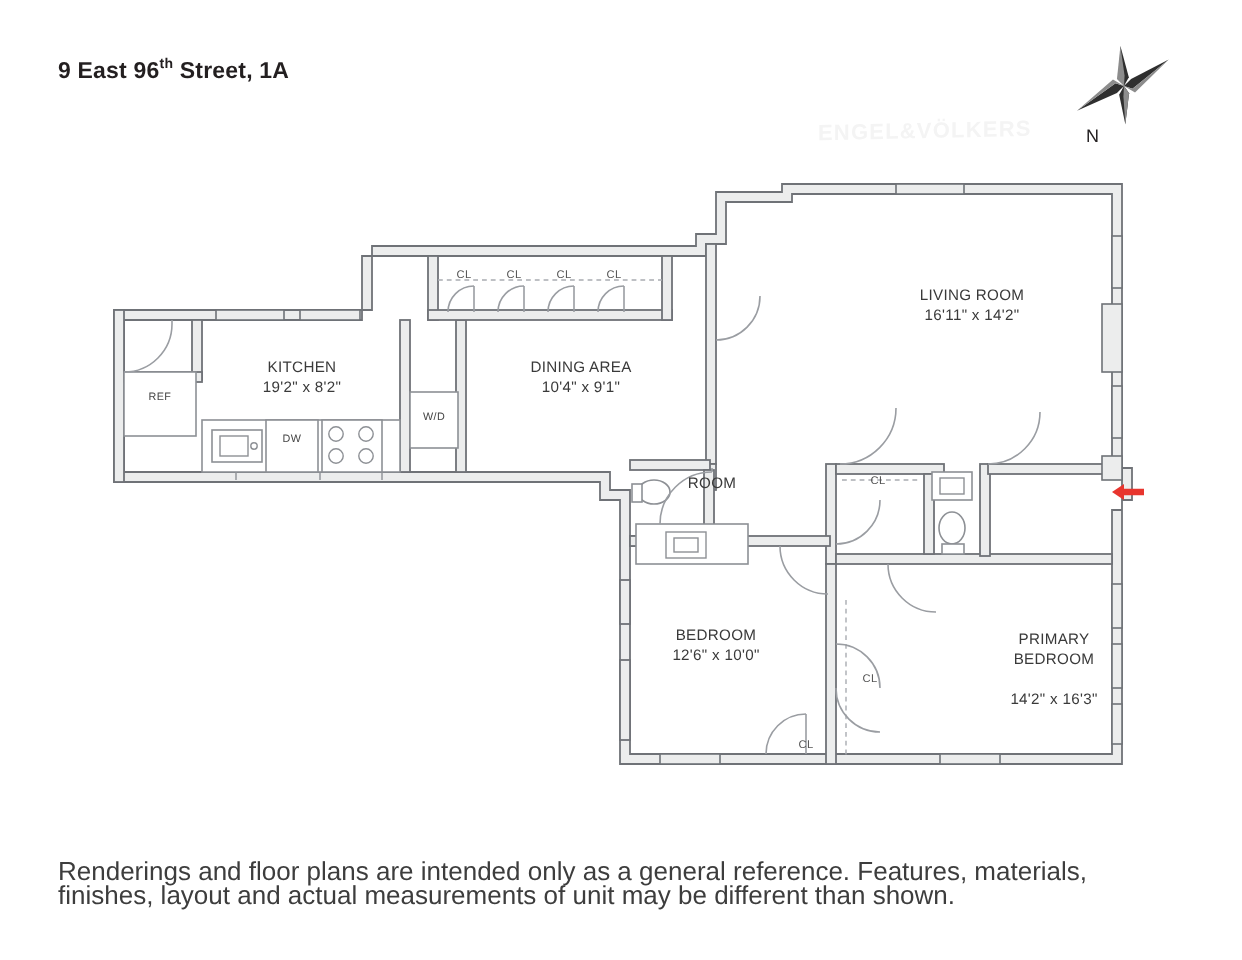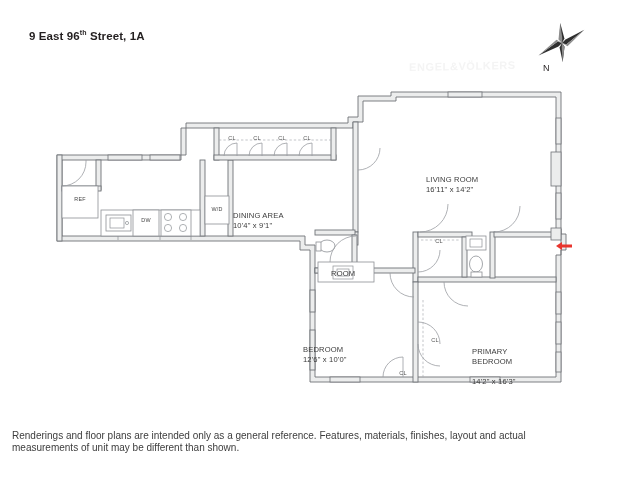--- a/index.html
+++ b/index.html
@@ -31,41 +31,41 @@
     font-size:11px;font-weight:bold;letter-spacing:0.6px;
     color:#f4f4f4;white-space:nowrap;
     transform:skewY(-1.2deg);
   }
 
   
   #floorplan-svg{position:absolute;left:0;top:0;width:621px;height:420px;}
 
   
   .room-label{
-    position:absolute;text-align:left;white-space:nowrap;
-    font-size:7.6px;color:#3a3a3a;line-height:10px;letter-spacing:0.15px;margin-top:32px;
+    position:absolute;text-align:center;white-space:nowrap;
+    font-size:7.6px;color:#3a3a3a;line-height:10px;letter-spacing:0.15px;
   }
   .room-label .rl-name{display:block;font-weight:normal;}
   .room-label .rl-dim{display:block;}
   .tag{
     position:absolute;font-size:5.6px;color:#555;letter-spacing:0.2px;
     white-space:nowrap;text-align:center;
   }
   .tag-box{
     position:absolute;font-size:5.4px;color:#444;letter-spacing:0.2px;
     white-space:nowrap;text-align:center;
   }
 
   
   #entry-arrow{position:absolute;left:556px;top:241px;width:16px;height:10px;}
 
   
   #disclaimer{
-    position:absolute;left:12px;top:430px;width:565px;
-    font-size:10px;line-height:11.5px;color:#3d3d3d;
+    position:absolute;left:29px;top:430px;width:565px;
+    font-size:13px;line-height:11.5px;color:#3d3d3d;
   }
 </style>
 </head>
 <body>
 
 <div id="plan-root">
 
   <div id="title-block"><span>9 East 96</span><sup>th</sup><span> Street, 1A</span></div>
 
   <div id="watermark">ENGEL&amp;VÖLKERS</div>
@@ -237,20 +237,24 @@
     <rect class="wall" x="310" y="290" width="5" height="22"></rect>
     <rect class="wall" x="310" y="330" width="5" height="40"></rect>
 
   </svg>
 
   <div class="room-label" style="left:426px;top:143px;width:120px;">
     <span class="rl-name">LIVING ROOM</span>
     <span class="rl-dim">16'11" x 14'2"</span>
   </div>
 
+  <div class="room-label" style="left:96px;top:179px;width:110px;">
+    <span class="rl-name">KITCHEN</span>
+    <span class="rl-dim">19'2" x 8'2"</span>
+  </div>
 
   <div class="room-label" style="left:233px;top:179px;width:115px;">
     <span class="rl-name">DINING AREA</span>
     <span class="rl-dim">10'4" x 9'1"</span>
   </div>
 
   <div class="room-label" style="left:331px;top:237px;width:50px;">
     <span class="rl-name">ROOM</span>
   </div>
 

